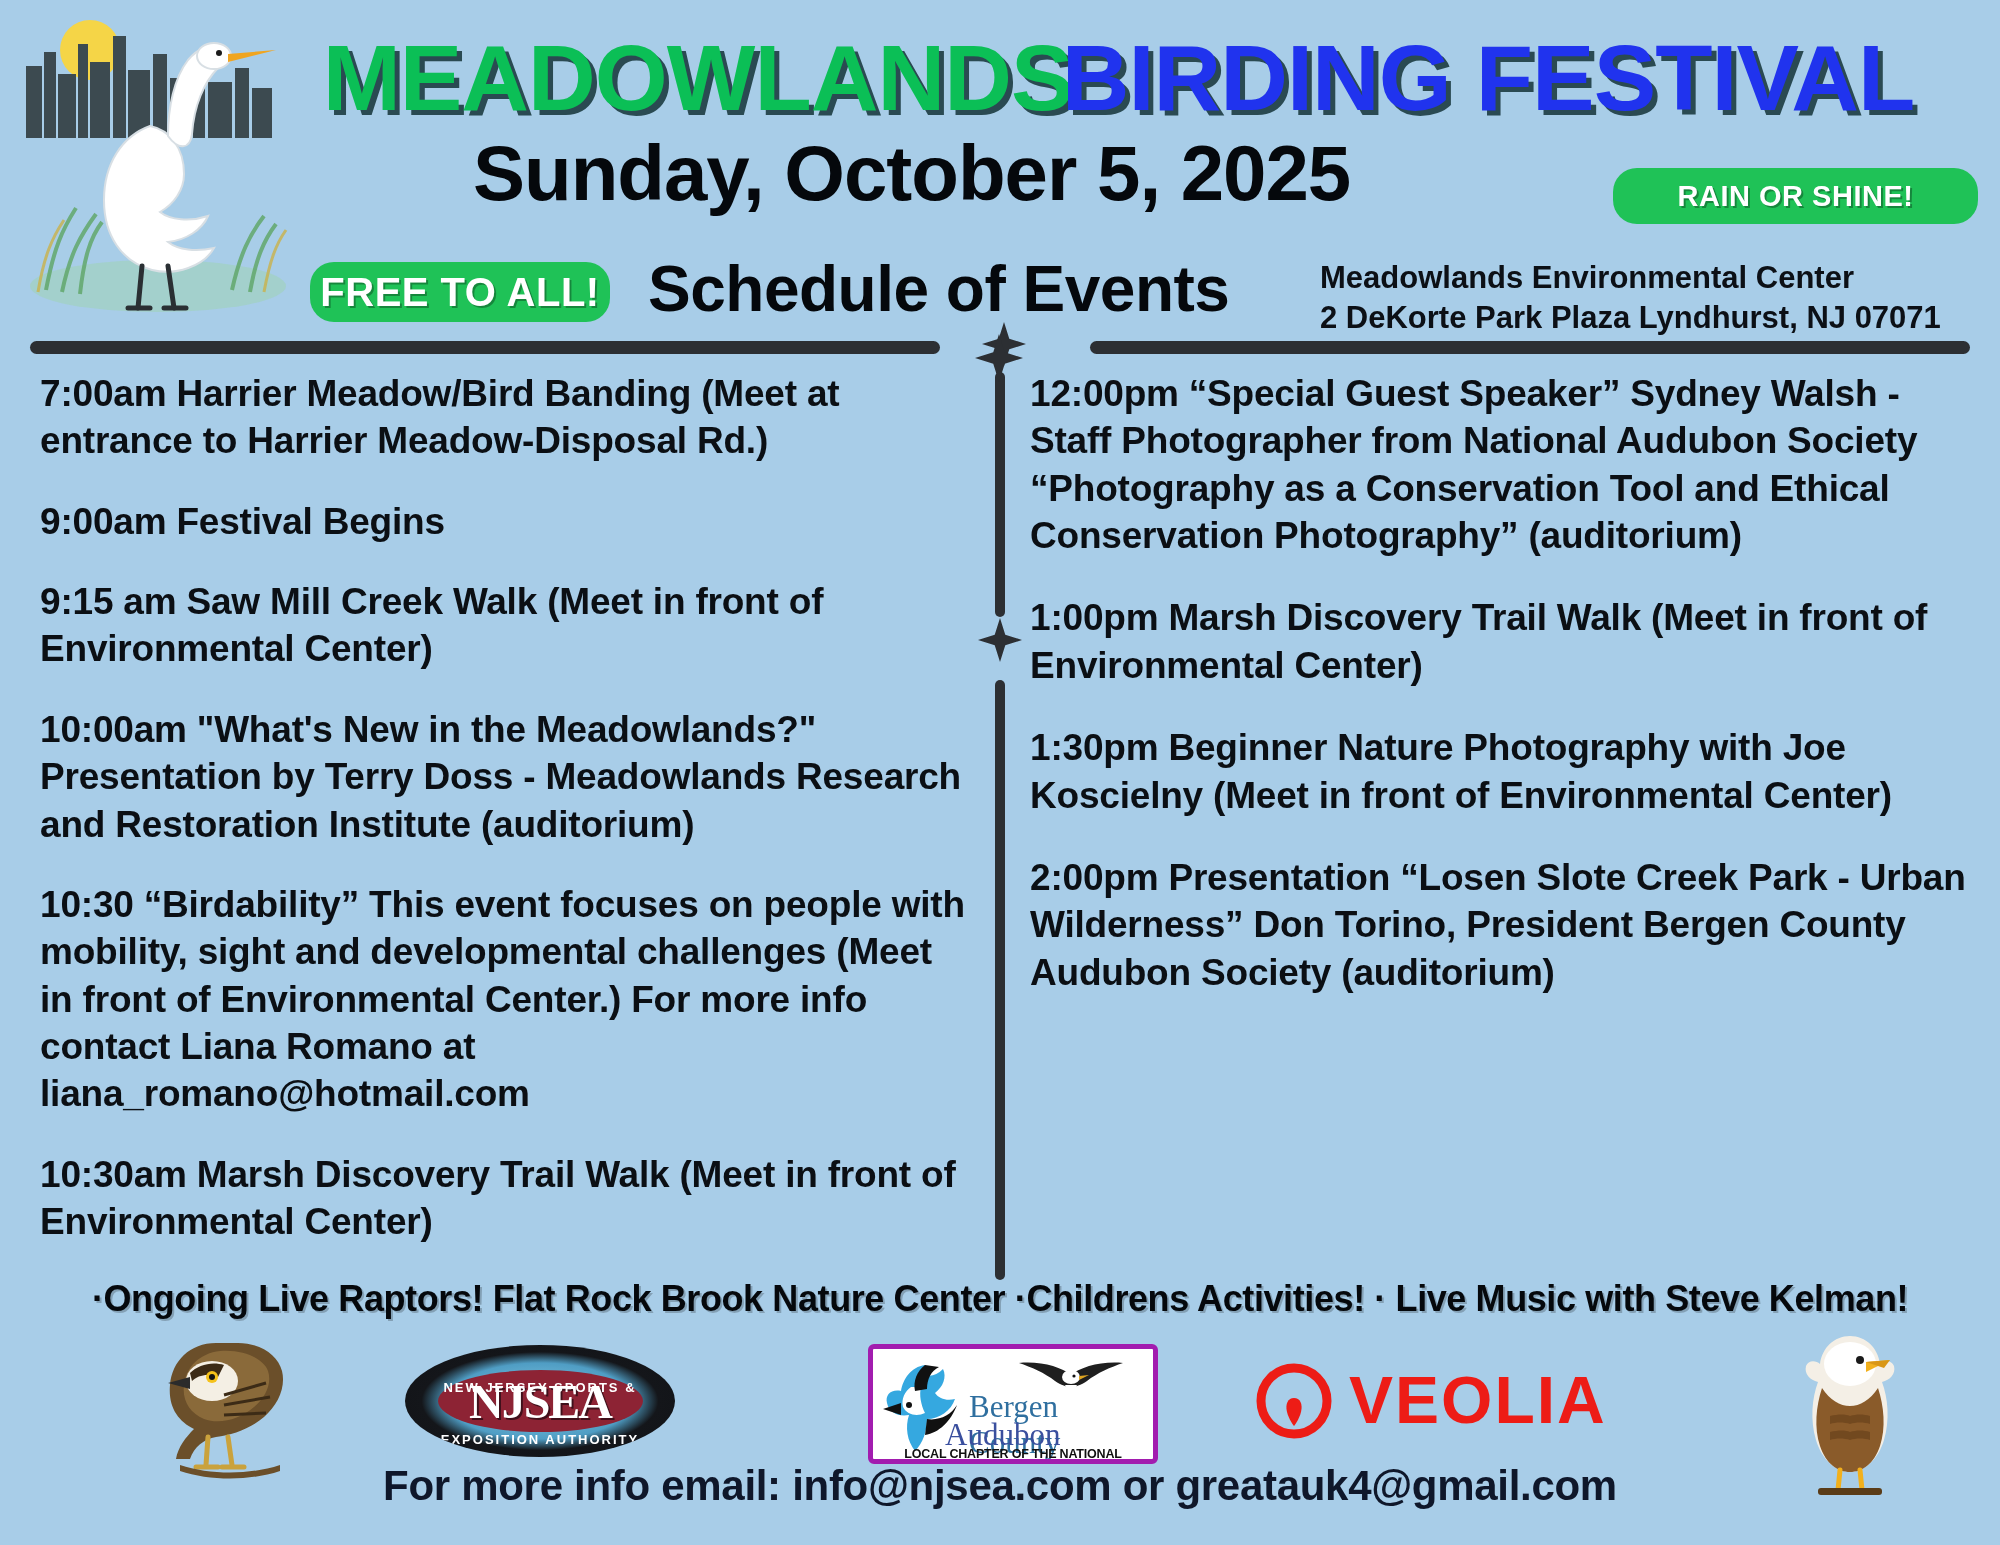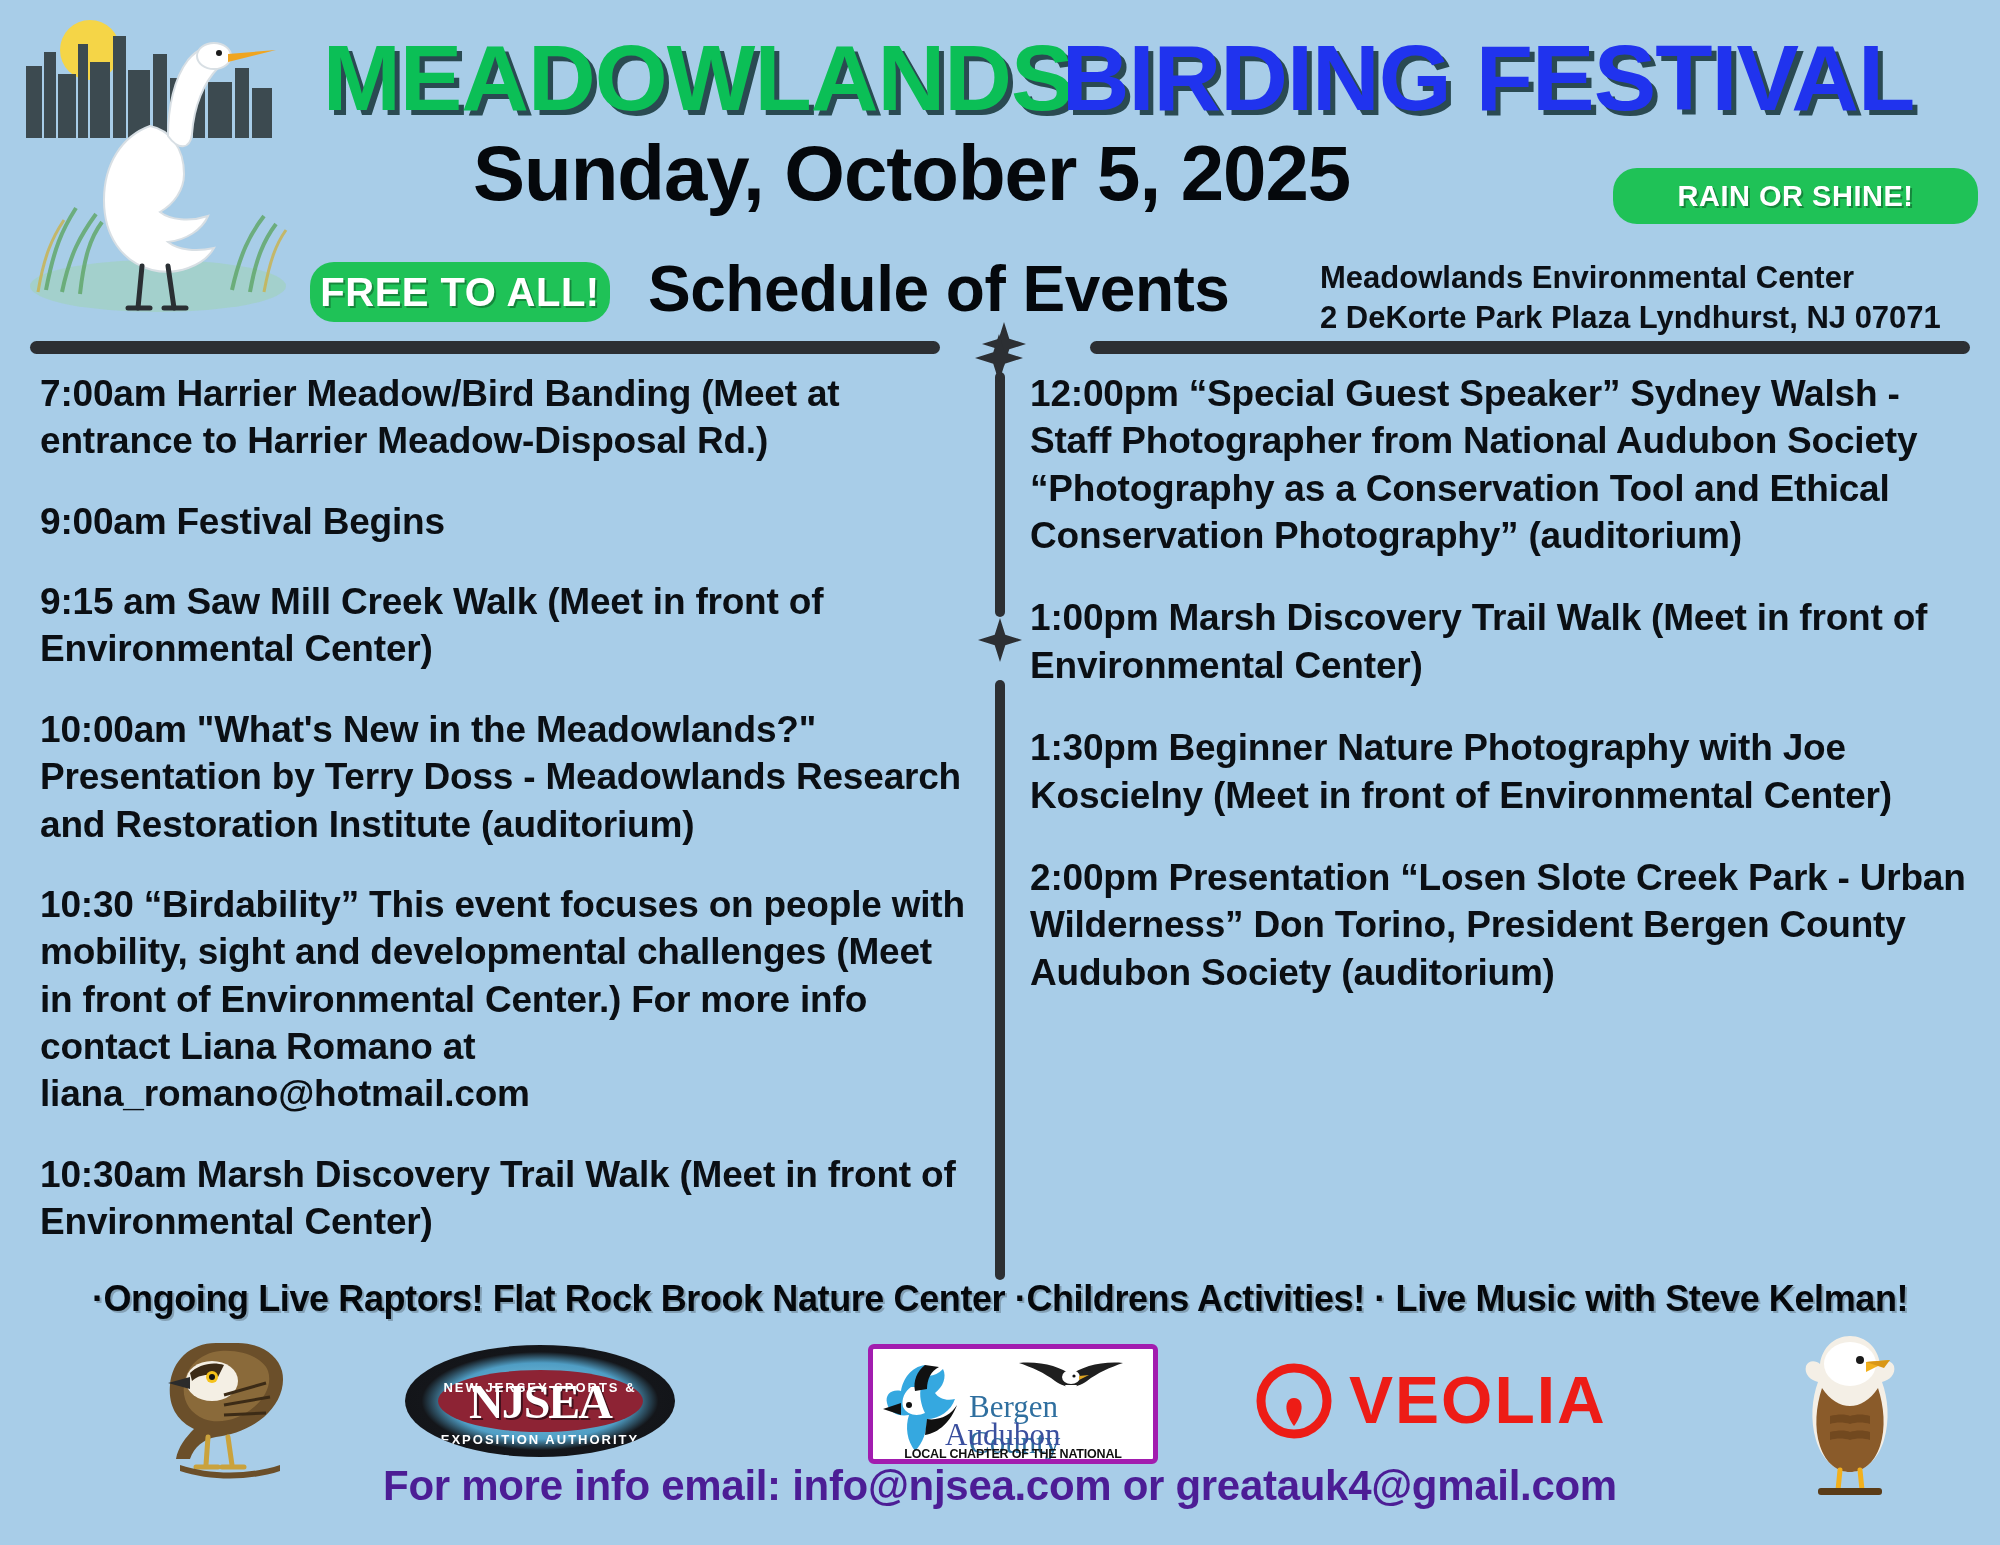--- a/index.html
+++ b/index.html
@@ -202,21 +202,21 @@
   .veolia { position: absolute; left: 1255px; top: 42px; display: flex; }
   .veolia-mark { width: 78px; height: 78px; margin-right: 16px; }
   .veolia-word {
     font-size: 66px; font-weight: bold; color: #ed1c16;
     letter-spacing: 2px;
   }
 
   .contact {
     position: absolute; left: 0; top: 1462px; width: 2000px;
     text-align: center;
-    font-size: 42px; font-weight: bold; color: #4c1d95;
+    font-size: 42px; font-weight: bold; color: #0f172a;
     letter-spacing: -0.3px; white-space: nowrap;
   }
 </style>
 </head>
 <body>
 
 <div id="poster">
 
   <div class="header">
 

